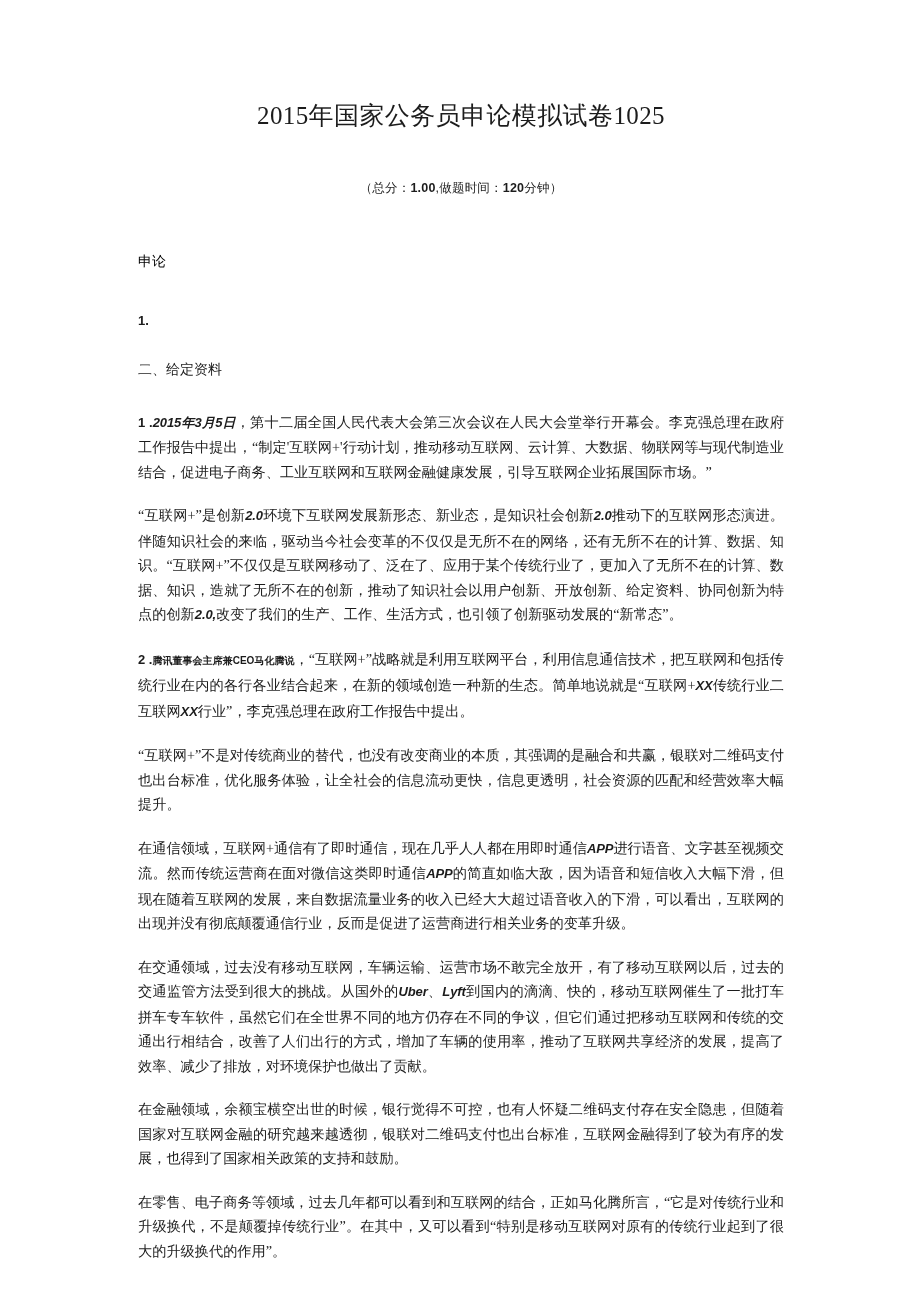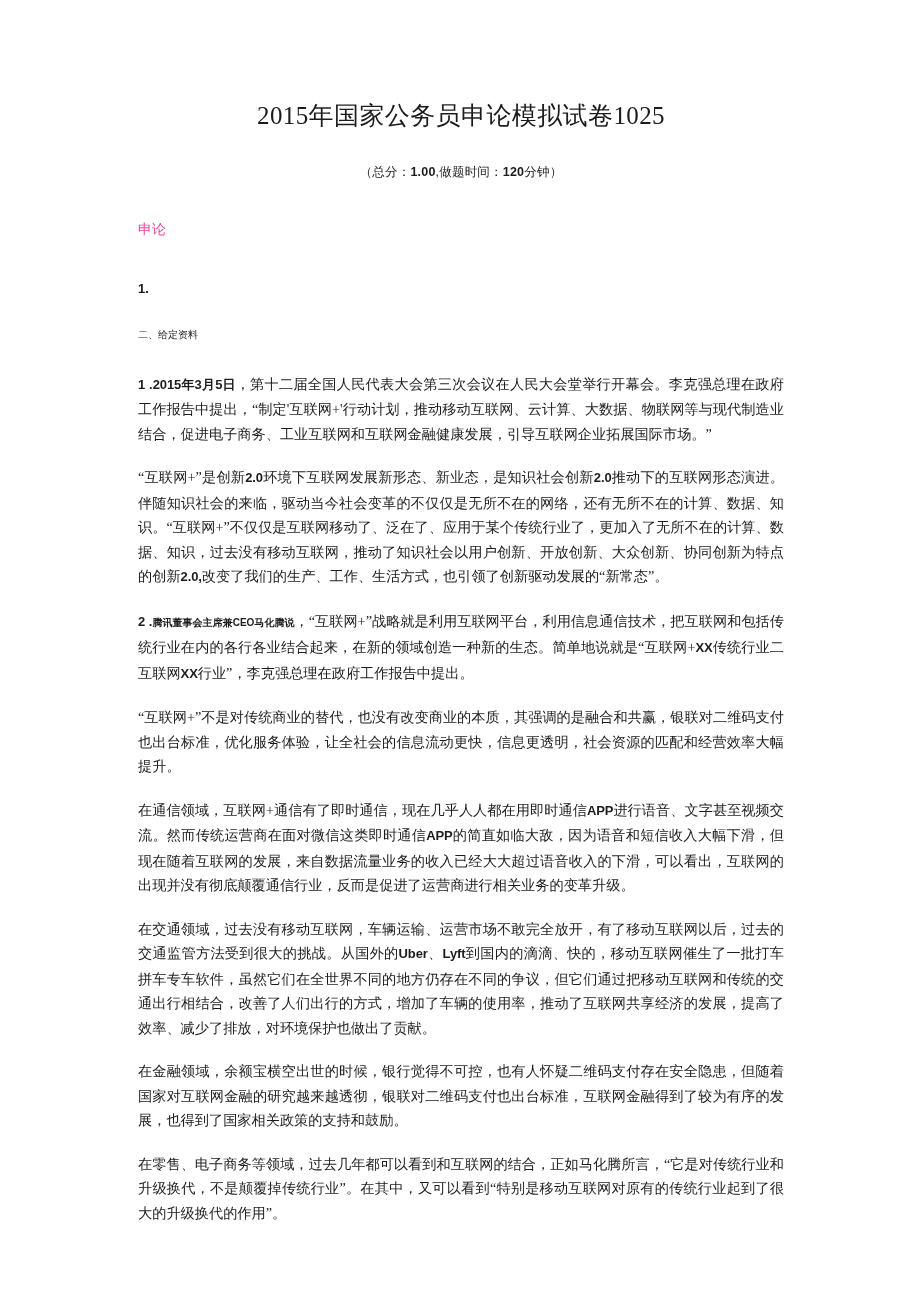--- a/index.html
+++ b/index.html
@@ -37,58 +37,58 @@
     padding-top: 100px;
     text-align: center;
     font-family: "Liberation Serif", "DejaVu Serif", serif;
     font-size: 25px;
     font-weight: normal;
     letter-spacing: 0.4px;
     line-height: 1.25;
     color: #1c1c1c;
   }
   .doc-subtitle {
-    margin: 0;
+    margin: 16px;
     padding-top: 33px;
     text-align: center;
     font-family: "Liberation Sans", "DejaVu Sans", sans-serif;
     font-size: 12.5px;
     font-weight: normal;
     color: #1c1c1c;
     letter-spacing: 0.2px;
   }
   .doc-subtitle .num {
     font-family: "Liberation Sans", "DejaVu Sans", sans-serif;
     font-weight: bold;
   }
 
   
   .section-label {
     margin: 0;
     padding-top: 38px;
     font-family: "Liberation Serif", "DejaVu Serif", serif;
     font-size: 14px;
     font-weight: normal;
-    color: #ec4899;
+    color: #000000;
     line-height: 1.5;
   }
   .question-number {
     margin: 0;
     padding-top: 39px;
     font-family: "Liberation Sans", "DejaVu Sans", sans-serif;
     font-size: 13px;
     font-weight: bold;
     color: #1c1c1c;
     line-height: 1.5;
   }
   .material-heading {
     margin: 0;
     padding-top: 28px;
     font-family: "Liberation Serif", "DejaVu Serif", serif;
-    font-size: 10px;
+    font-size: 14px;
     font-weight: normal;
     color: #1c1c1c;
     line-height: 1.5;
   }
 
   
   .para {
     margin: 0;
     padding-top: 19px;
     font-family: "Liberation Serif", "DejaVu Serif", serif;
@@ -104,20 +104,21 @@
   }
   .para.indent {
     text-indent: 0;
   }
   
   .lat {
     font-family: "Liberation Sans", "DejaVu Sans", sans-serif;
     font-weight: bold;
     font-size: 13px;
     letter-spacing: -0.1px;
+    font-style: italic;
   }
   
   .para-num {
     font-family: "Liberation Sans", "DejaVu Sans", sans-serif;
     font-weight: bold;
     font-size: 13px;
   }
   
   .bold-cjk {
     font-family: "Liberation Sans", "DejaVu Sans", sans-serif;
@@ -141,21 +142,21 @@
 
     <p class="question-number">1.</p>
 
     <p class="material-heading">二、给定资料</p>
 
     <p class="para first-material">
       <span class="para-num">1 .</span><span class="lat">2015年3月5日</span><span>，第十二届全国人民代表大会第三次会议在人民大会堂举行开幕会。李克强总理在政府工作报告中提出，“制定'互联网+'行动计划，推动移动互联网、云计算、大数据、物联网等与现代制造业结合，促进电子商务、工业互联网和互联网金融健康发展，引导互联网企业拓展国际市场。”</span>
     </p>
 
     <p class="para indent">
-      <span>“互联网+”是创新</span><span class="lat">2.0</span><span>环境下互联网发展新形态、新业态，是知识社会创新</span><span class="lat">2.0</span><span>推动下的互联网形态演进。伴随知识社会的来临，驱动当今社会变革的不仅仅是无所不在的网络，还有无所不在的计算、数据、知识。“互联网+”不仅仅是互联网移动了、泛在了、应用于某个传统行业了，更加入了无所不在的计算、数据、知识，过去没有移动互联网，推动了知识社会以用户创新、开放创新、大众创新、协同创新为特点的创新</span><span class="lat">2.0,</span><span>改变了我们的生产、工作、生活方式，也引领了创新驱动发展的“新常态”。</span>
+      <span>“互联网+”是创新</span><span class="lat">2.0</span><span>环境下互联网发展新形态、新业态，是知识社会创新</span><span class="lat">2.0</span><span>推动下的互联网形态演进。伴随知识社会的来临，驱动当今社会变革的不仅仅是无所不在的网络，还有无所不在的计算、数据、知识。“互联网+”不仅仅是互联网移动了、泛在了、应用于某个传统行业了，更加入了无所不在的计算、数据、知识，造就了无所不在的创新，推动了知识社会以用户创新、开放创新、给定资料、协同创新为特点的创新</span><span class="lat">2.0,</span><span>改变了我们的生产、工作、生活方式，也引领了创新驱动发展的“新常态”。</span>
     </p>
 
     <p class="para">
       <span class="para-num">2 .</span><span class="bold-cjk">腾讯董事会主席兼CEO马化腾说</span><span>，“互联网+”战略就是利用互联网平台，利用信息通信技术，把互联网和包括传统行业在内的各行各业结合起来，在新的领域创造一种新的生态。简单地说就是“互联网+</span><span class="lat">XX</span><span>传统行业二互联网</span><span class="lat">XX</span><span>行业”，李克强总理在政府工作报告中提出。</span>
     </p>
 
 
     <p class="para indent">“互联网+”不是对传统商业的替代，也没有改变商业的本质，其强调的是融合和共赢，银联对二维码支付也出台标准，优化服务体验，让全社会的信息流动更快，信息更透明，社会资源的匹配和经营效率大幅提升。</p>
 
     <p class="para">

